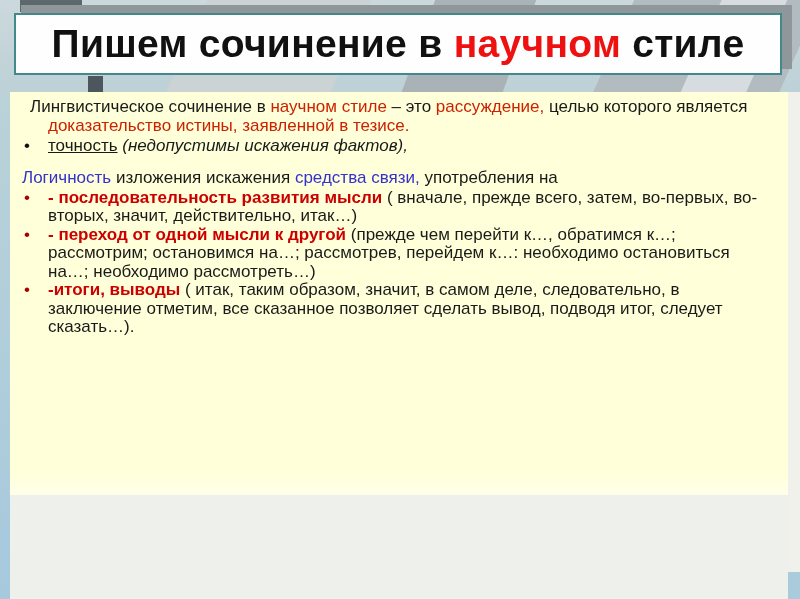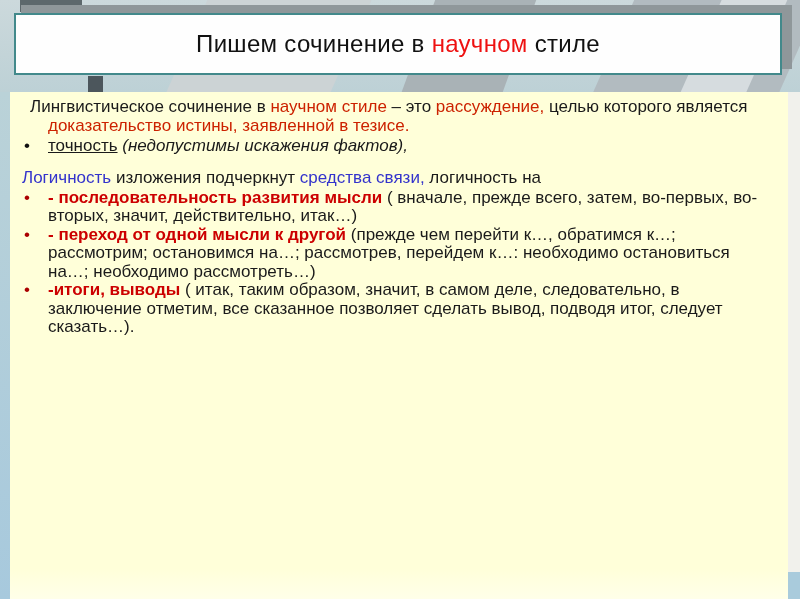--- a/index.html
+++ b/index.html
@@ -17,29 +17,29 @@
   .d2{left:420px;top:-50px;width:95px;height:200px;background:#a9b2b6;transform:rotate(20deg);}
   .d3{left:620px;top:-50px;width:170px;height:200px;background:#b2bbc0;transform:rotate(24deg);}
   .d4{left:700px;top:-40px;width:60px;height:190px;background:#d6dcdf;transform:rotate(24deg);}
   .bar-tl{position:absolute;left:20px;top:0;width:62px;height:12px;background:#5d686c;}
   .title-shadow{position:absolute;left:21px;top:5px;width:771px;height:64px;background:#8f979a;}
   .dark-square{position:absolute;left:88px;top:76px;width:15px;height:16px;background:#4c565c;}
   
   .title-box{position:absolute;left:14px;top:13px;width:768px;height:62px;
     background:#fefefe;border:2px solid #42898b;
     display:flex;align-items:center;justify-content:center;}
-  .title-box .t{font-size:24px;font-weight:normal;color:#111;letter-spacing:.3px;white-space:nowrap;}
+  .title-box .t{font-size:39px;font-weight:bold;color:#111;letter-spacing:.3px;white-space:nowrap;}
   .title-box .red{color:#ee1111;}
   
   .left-strip{position:absolute;left:0;top:92px;width:10px;height:507px;
     background:linear-gradient(180deg,#bad2d8 0%,#a7c9dd 100%);}
   .right-strip{position:absolute;left:788px;top:92px;width:12px;height:480px;background:#f1f1ec;}
   .corner-blue{position:absolute;left:788px;top:572px;width:12px;height:27px;background:#a9cbdc;}
   
-  .content{position:absolute;left:10px;top:92px;width:778px;height:507px;
+  .content{position:absolute;left:10px;top:92px;width:778px;height:403px;
     background:linear-gradient(180deg,#ffffd9 0%,#ffffd9 94%,#ffffe9 100%);
     padding:5px 22px 0 12px;font-size:17px;color:#1a1a1a;}
   .intro{margin:0;padding-left:26px;text-indent:-18px;line-height:19px;}
   .r{color:#cc2200;}
   .blue{color:#3333cc;}
   .feat-head{margin:22px 0 2px 35px;line-height:19px;}
   ul.features,ul.connectors{margin:0;padding:0;list-style:none;}
   ul.features{margin-top:2px;}
   li{position:relative;padding-left:26px;line-height:18.5px;margin:0;}
   li::before{content:"•";position:absolute;left:2px;top:0;}
@@ -77,21 +77,21 @@
 
   <div class="content">
 
     <p class="intro"><span>Лингвистическое сочинение в </span><span class="r">научном стиле</span><span> – это </span><span class="r">рассуждение,</span><span> целью которого является </span><span class="r">доказательство истины, заявленной в тезисе.</span></p>
 
 
     <ul class="features">
       <li><span class="u">точность</span><span class="i"> (недопустимы искажения фактов),</span></li>
     </ul>
 
-    <p class="conn-head"><span class="blue">Логичность</span><span> изложения подчеркнут </span><span class="blue">средства связи,</span><span> логичность на</span></p>
+    <p class="conn-head"><span class="blue">Логичность</span><span> изложения искажения </span><span class="blue">средства связи,</span><span> употребления на</span></p>
 
     <ul class="connectors">
       <li><span class="lbl">- последовательность развития мысли</span><span class="ex"> ( вначале, прежде всего, затем, во-первых, во-вторых, значит, действительно, итак…)</span></li>
       <li><span class="lbl">- переход от одной мысли к другой</span><span class="ex"> (прежде чем перейти к…, обратимся к…; рассмотрим; остановимся на…; рассмотрев, перейдем к…: необходимо остановиться на…; необходимо рассмотреть…)</span></li>
       <li><span class="lbl">-итоги, выводы</span><span class="ex"> ( итак, таким образом, значит, в самом деле, следовательно, в заключение отметим, все сказанное позволяет сделать вывод, подводя итог, следует сказать…).</span></li>
     </ul>
 
   </div>
 </div>
 

